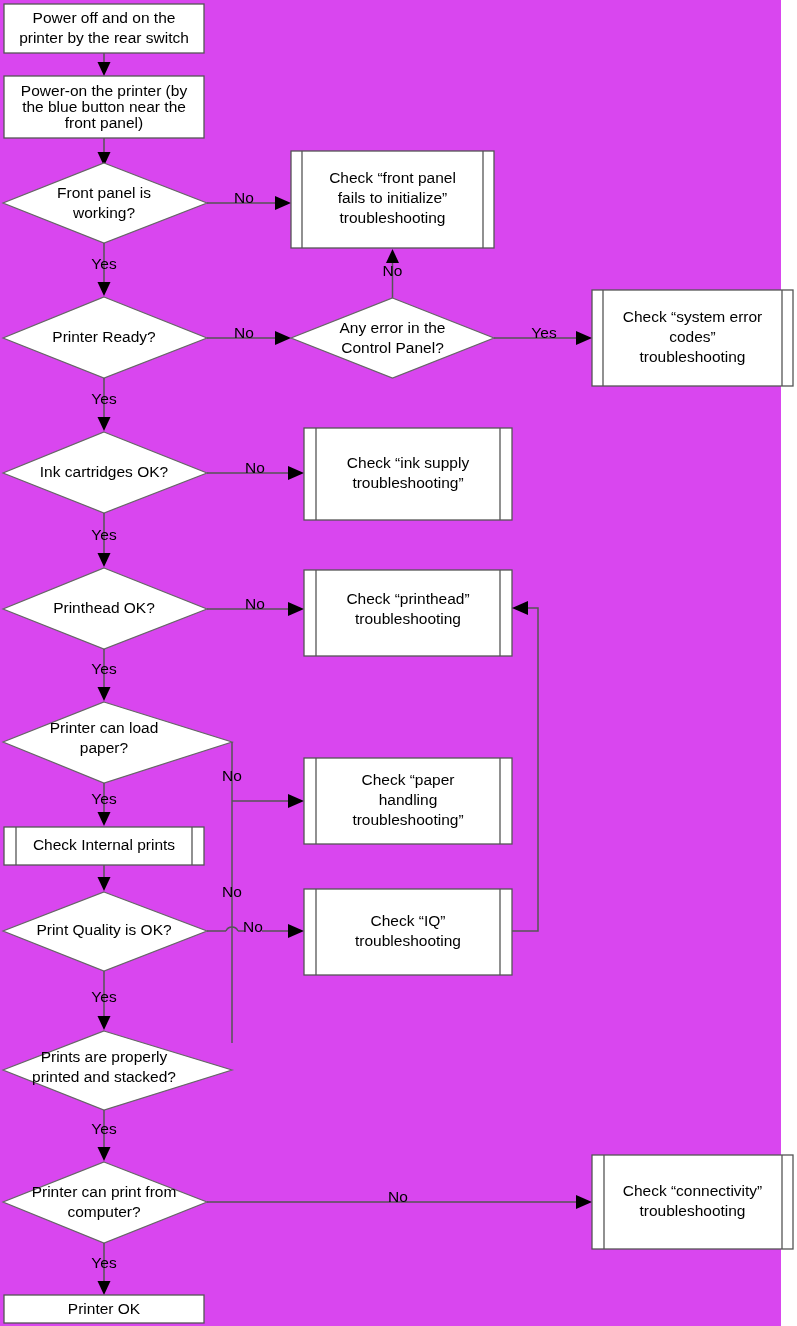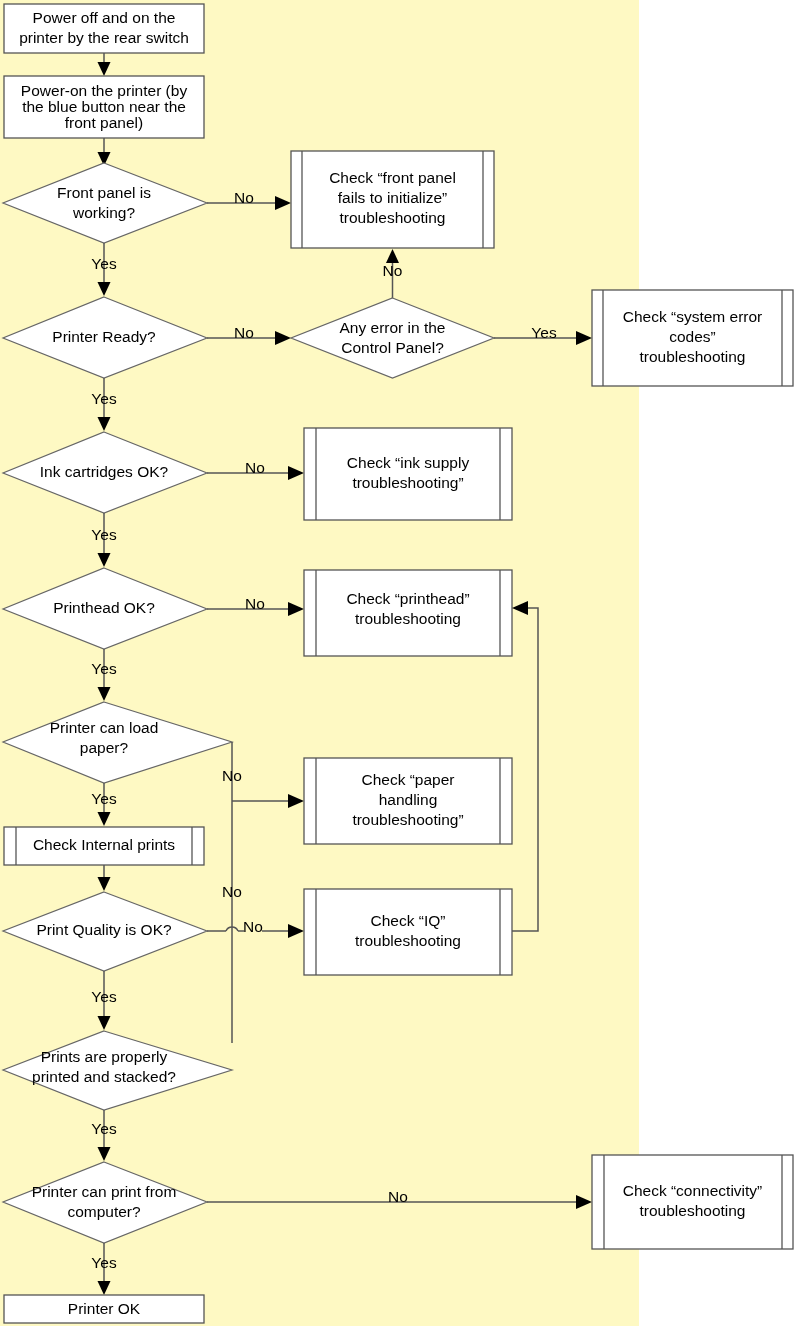--- a/index.html
+++ b/index.html
@@ -5,23 +5,23 @@
   html, body {
     margin: 0;
     padding: 0;
     background: #ffffff;
   }
   body {
     font-family: "Liberation Sans", sans-serif;
   }
   #flowchart-root {
     position: relative;
-    width: 639px;
+    width: 781px;
     height: 1326px;
-    background: #fef9c3;
+    background: #d946ef;
   }
   svg#chart-svg {
     display: block;
     width: 797px;
     height: 1326px;
   }
   .node-text {
     font-family: "Liberation Sans", sans-serif;
     font-size: 15.5px;
     fill: #000000;

